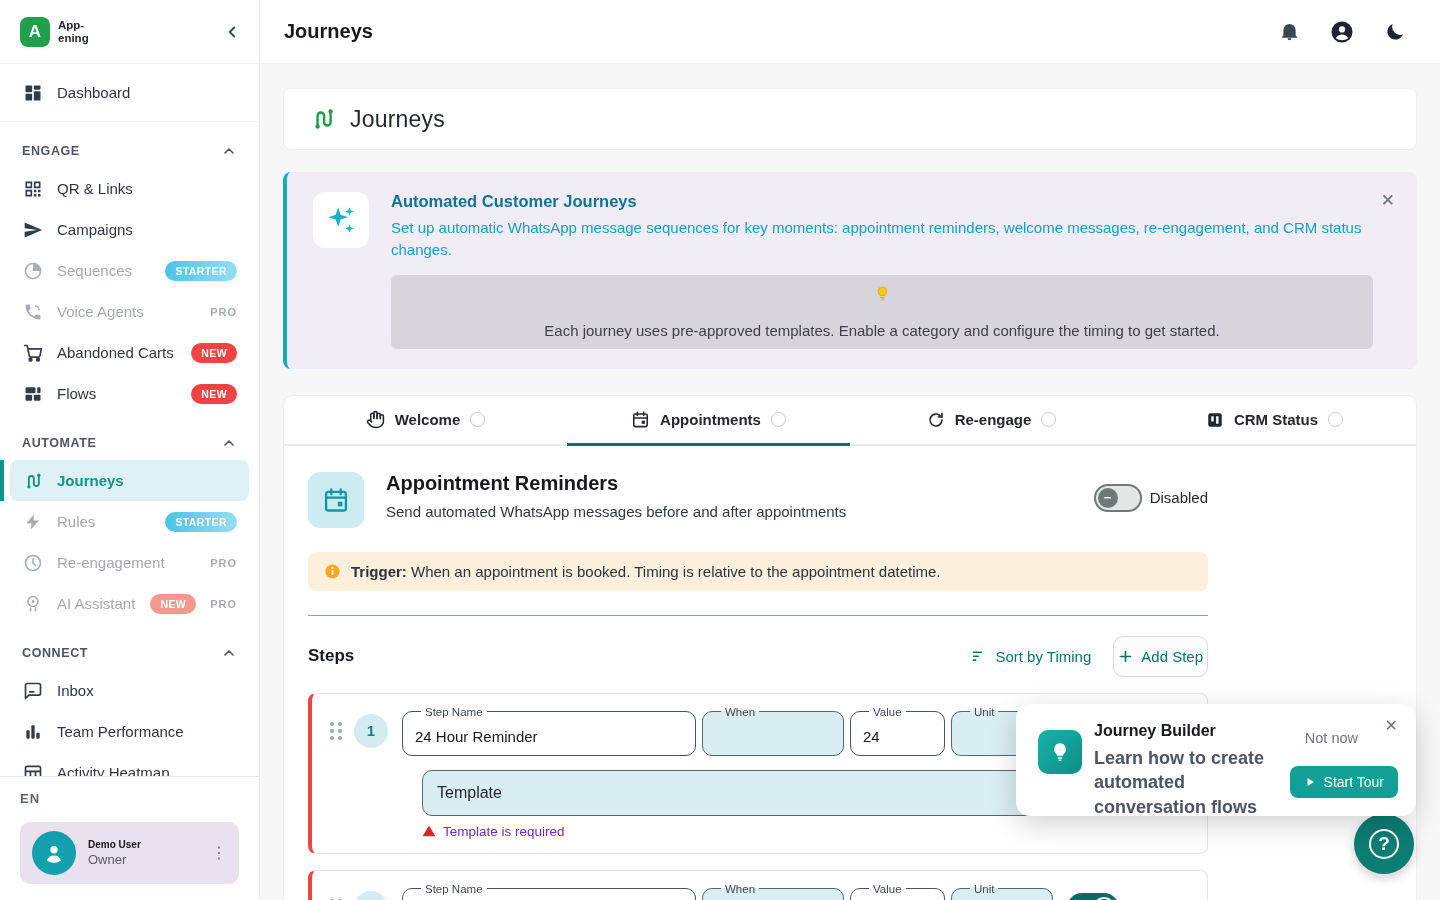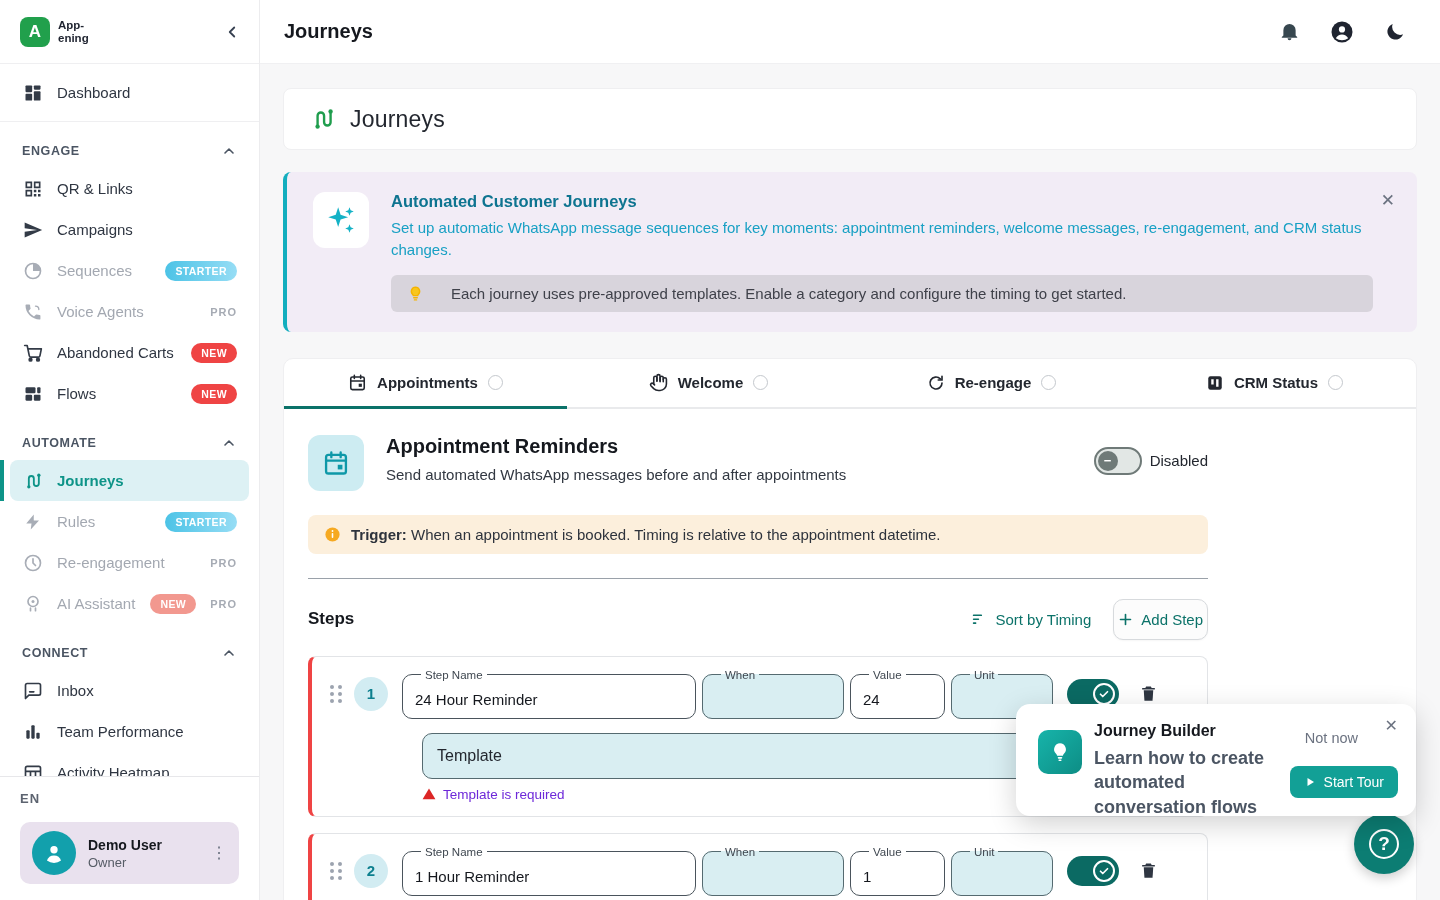--- a/index.html
+++ b/index.html
@@ -28,21 +28,21 @@
   .badge.new { background:#ef4444; }
   .badge.new-soft { background:#f2988f; }
   .badge.starter { background:linear-gradient(90deg,#4cc3e6,#96ddf5); }
   .tag-pro { margin-left:auto; font-size:11px; font-weight:bold; letter-spacing:1px; color:#a6abb4; flex:none; }
   .badge + .tag-pro { margin-left:14px; }
   .sb-foot { border-top:1px solid #e7e7ea; padding:14px 20px 16px; }
   .lang { font-size:13px; font-weight:bold; letter-spacing:1px; color:#5d6470; cursor:pointer; }
   .user-card { margin-top:16px; background:#e9e1ee; border-radius:10px; padding:9px 12px; display:flex; align-items:center; cursor:pointer; }
   .avatar { width:44px; height:44px; border-radius:50%; background:#12a0ac; display:flex; align-items:center; justify-content:center; flex:none; }
   .user-meta { margin-left:12px; }
-  .user-name { font-size:14px; font-weight:bold; color:#15181e; }
+  .user-name { font-size:10px; font-weight:bold; color:#15181e; }
   .user-role { font-size:13px; color:#565c66; margin-top:2px; }
   .user-dots { margin-left:auto; color:#6b7280; font-size:16px; letter-spacing:0; cursor:pointer; line-height:1; }
 
   
   .main { flex:1; display:flex; flex-direction:column; min-width:0; }
   .topbar { height:64px; background:#fff; display:flex; align-items:center; padding:0 34px 0 24px; border-bottom:1px solid #f0f0f2; flex:none; }
   .topbar-title { font-size:20px; font-weight:bold; color:#15181e; }
   .top-icons { margin-left:auto; display:flex; align-items:center; gap:30px; }
   .top-icons .tic { cursor:pointer; display:flex; }
 
@@ -51,21 +51,21 @@
   .card { background:#fff; border-radius:8px; border:1px solid #efeff1; }
   .title-card { height:62px; display:flex; align-items:center; padding:0 26px; margin-bottom:22px; }
   .title-card .pt { font-size:23px; color:#23272f; margin-left:14px; letter-spacing:.2px; }
 
   .banner { position:relative; background:#f2ecf6; border-left:4px solid #13aebe; border-radius:8px; padding:20px 44px 20px 26px; margin-bottom:26px; }
   .banner-row { display:flex; }
   .banner-icon { width:56px; height:56px; background:#fff; border-radius:12px; display:flex; align-items:center; justify-content:center; flex:none; }
   .banner-body { margin-left:22px; flex:1; }
   .banner-title { font-size:16.5px; font-weight:bold; color:#0e7490; }
   .banner-desc { font-size:15px; color:#18a0c4; line-height:1.45; margin-top:6px; max-width:980px; }
-  .banner-tip { display:flex; align-items:center; gap:27px; background:#d8d4dc; border-radius:6px; padding:10px 16px; margin-top:14px; font-size:15px; color:#3f414a; }
+  .banner-tip { display:flex; align-items:center; gap:20px; background:#d8d4dc; border-radius:6px; padding:10px 16px; margin-top:14px; font-size:15px; color:#3f414a;flex-direction:column; }
   .banner-x { position:absolute; top:20px; right:22px; color:#6b7280; font-size:17px; cursor:pointer; line-height:1; }
 
   .panel { border-radius:10px; overflow:visible; }
   .tabbar { display:flex; border-bottom:2px solid #e9eaec; }
   .tab { flex:1; display:flex; align-items:center; justify-content:center; gap:10px; height:48px; font-size:15px; font-weight:bold; color:#23272f; cursor:pointer; position:relative; }
   .tab .ic { display:flex; color:#23272f; }
   .tab.active::after { content:''; position:absolute; left:0; right:0; bottom:-2px; height:3px; background:#0b7269; }
   .radio { width:15px; height:15px; border:1.5px solid #c4c8cd; border-radius:50%; }
 
   .panel-body { padding:26px 24px; }
@@ -382,41 +382,41 @@
                 </svg>
               <span>Each journey uses pre-approved templates. Enable a category and configure the timing to get started.</span>
             </div>
           </div>
         </div>
         <span class="banner-x">✕</span>
       </div>
 
       <div class="card panel" style="min-height:560px;">
         <div class="tabbar">
-          <div class="tab active">
-            <span class="ic">
-              <svg width="19" height="19" viewBox="0 0 24 24" fill="none" stroke="currentColor" stroke-width="2" stroke-linecap="round">
-                  <rect x="3.5" y="5" width="17" height="16" rx="2"></rect>
-                  <path d="M8 3v4M16 3v4M3.5 10h17"></path>
-                  <rect x="13.5" y="13.5" width="4" height="4" fill="currentColor" stroke="none"></rect>
-                </svg>
-            </span>
-            <span>Appointments</span>
-            <span class="radio"></span>
-          </div>
           <div class="tab">
             <span class="ic">
               <svg width="19" height="19" viewBox="0 0 24 24" fill="none" stroke="currentColor" stroke-width="2" stroke-linecap="round" stroke-linejoin="round">
                   <path d="M18 11V6a2 2 0 0 0-4 0v5"></path>
                   <path d="M14 10V4a2 2 0 0 0-4 0v6"></path>
                   <path d="M10 10.5V6a2 2 0 0 0-4 0v8"></path>
                   <path d="M18 8a2 2 0 1 1 4 0v6a8 8 0 0 1-8 8h-2c-2.8 0-4.5-.9-6-2.3l-3.6-3.6a2 2 0 0 1 2.8-2.8L7 15"></path>
                 </svg>
             </span>
             <span>Welcome</span>
+            <span class="radio"></span>
+          </div>
+          <div class="tab active">
+            <span class="ic">
+              <svg width="19" height="19" viewBox="0 0 24 24" fill="none" stroke="currentColor" stroke-width="2" stroke-linecap="round">
+                  <rect x="3.5" y="5" width="17" height="16" rx="2"></rect>
+                  <path d="M8 3v4M16 3v4M3.5 10h17"></path>
+                  <rect x="13.5" y="13.5" width="4" height="4" fill="currentColor" stroke="none"></rect>
+                </svg>
+            </span>
+            <span>Appointments</span>
             <span class="radio"></span>
           </div>
           <div class="tab">
             <span class="ic">
               <svg width="18" height="18" viewBox="0 0 24 24" fill="none" stroke="currentColor" stroke-width="2.2" stroke-linecap="round">
                   <path d="M20 12a8 8 0 1 1-2.3-5.6"></path>
                   <path d="M20 3v5h-5"></path>
                 </svg>
             </span>
             <span>Re-engage</span>

